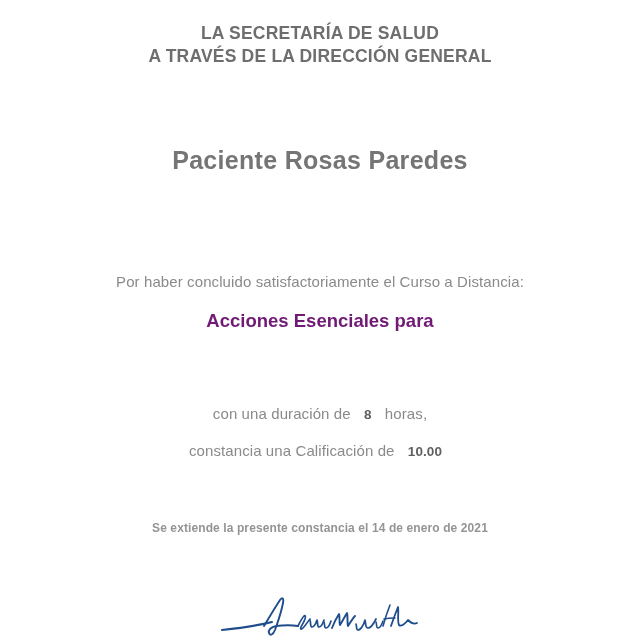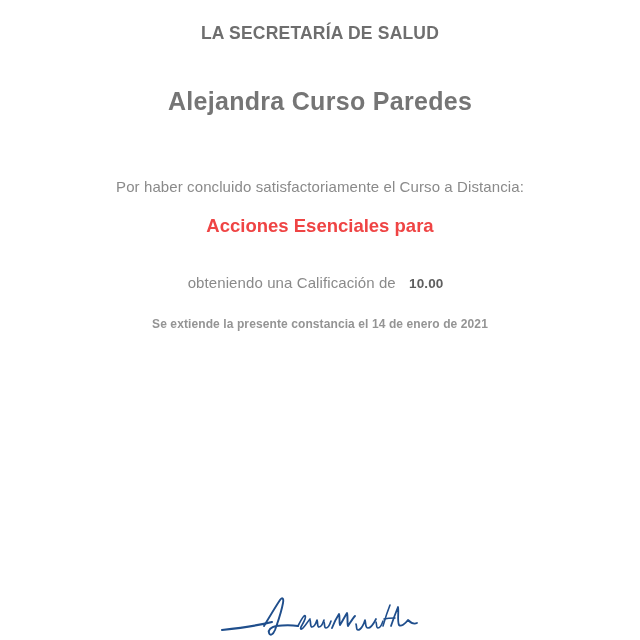--- a/index.html
+++ b/index.html
@@ -17,20 +17,21 @@
 
   .certificate {
     width: 640px;
     height: 640px;
     background: #ffffff;
     position: relative;
     box-sizing: border-box;
     display: flex;
     flex-direction: column;
     align-items: center;
+    gap: 36px;
   }
 
   
   .issuer-block {
     margin-top: 22px;
     text-align: center;
     line-height: 1.32;
   }
   .issuer-line {
     font-size: 17.5px;
@@ -78,21 +79,21 @@
   .reason-line {
     font-size: 15px;
     font-weight: normal;
     color: #8a8a8a;
     letter-spacing: 0.1px;
   }
   .course-title {
     margin-top: 18px;
     font-size: 18.5px;
     font-weight: bold;
-    color: #ef4444;
+    color: #701a75;
     line-height: 1.45;
   }
 
   
   .detail-block {
     margin-top: 34px;
     text-align: center;
     width: 100%;
   }
   .detail-row {
@@ -138,35 +139,41 @@
     display: block;
   }
 </style>
 </head>
 <body>
 
 <div class="certificate">
 
   <div class="issuer-block">
     <div class="issuer-line">LA SECRETARÍA DE SALUD</div>
+    <div class="issuer-line">A TRAVÉS DE LA DIRECCIÓN GENERAL</div>
   </div>
 
 
-  <div class="recipient">Alejandra Curso Paredes</div>
+  <div class="recipient">Paciente Rosas Paredes</div>
 
   <div class="body-block">
     <div class="reason-line">Por haber concluido satisfactoriamente el Curso a Distancia:</div>
     <div class="course-title">
       <div>Acciones Esenciales para</div>
     </div>
   </div>
 
   <div class="detail-block">
     <div class="detail-row">
-      <span>obteniendo una Calificación de</span>
+      <span>con una duración de</span>
+      <span class="detail-value">8</span>
+      <span>horas,</span>
+    </div>
+    <div class="detail-row">
+      <span>constancia una Calificación de</span>
       <span class="detail-value">10.00</span>
     </div>
   </div>
 
   <div class="issue-date">Se extiende la presente constancia el 14 de enero de 2021</div>
 
   <div class="signature-block">
     <svg class="signature-svg" width="200" height="52" viewBox="0 0 200 52" fill="none" xmlns="http://www.w3.org/2000/svg">
       <g stroke="#1f4e8c" fill="none" stroke-linecap="round" stroke-linejoin="round">
         <path d="M2 38 C20 36, 36 34, 52 30" stroke-width="2.1"></path>

